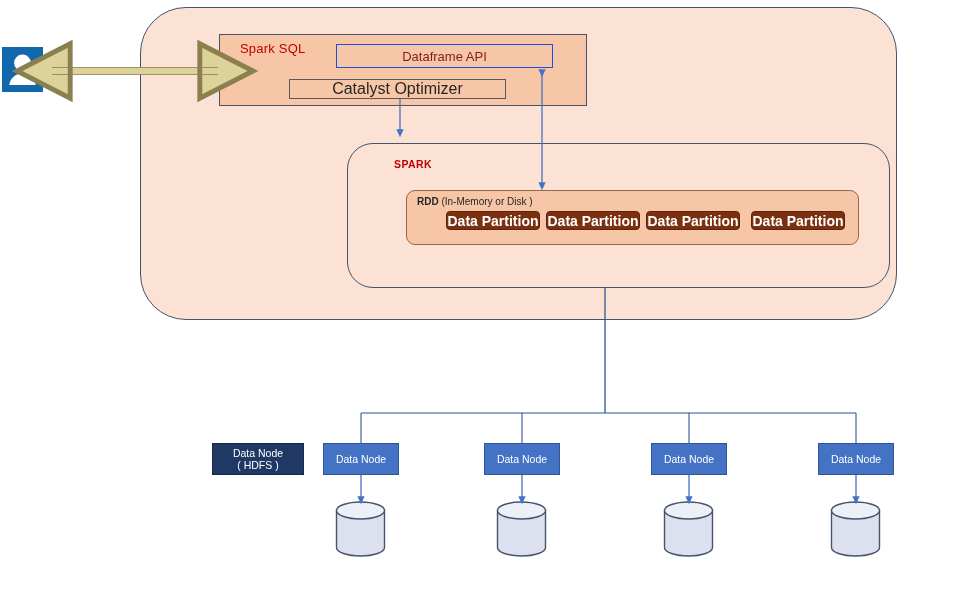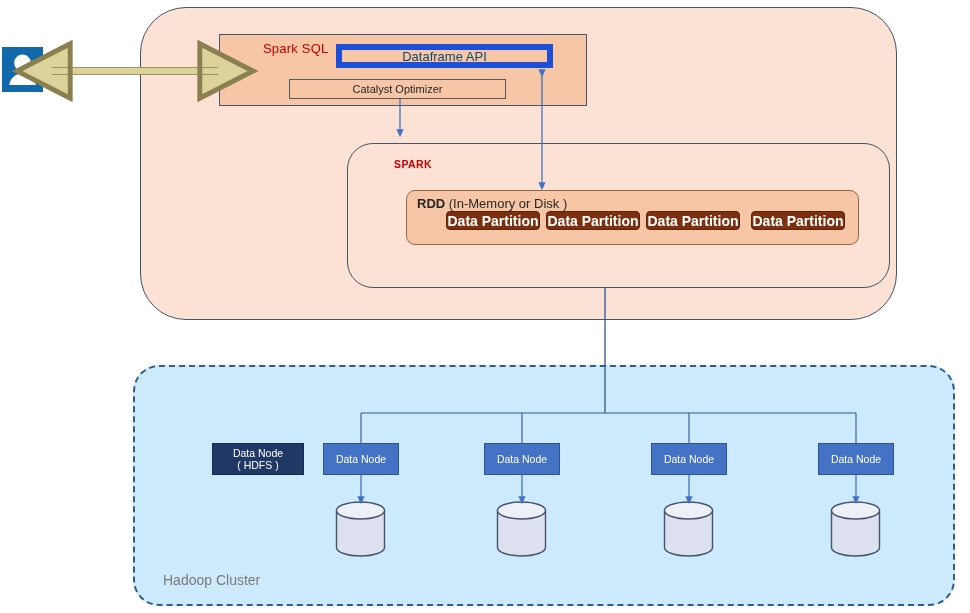--- a/index.html
+++ b/index.html
@@ -54,50 +54,49 @@
     border: 1px solid #44546a;
     box-sizing: border-box;
   }
   .spark-sql-label {
     position: absolute;
     left: 20px;
     top: 6px;
     font-size: 13px;
     color: #c00000;
     letter-spacing: .2px;
-    margin-left: 23px;
   }
   .dataframe-api {
     position: absolute;
     left: 336px;
     top: 44px;
     width: 217px;
     height: 24px;
     background: #f7c6a6;
-    border: 6px solid #1d4ed8;
+    border: 1px solid #1d4ed8;
     box-sizing: border-box;
     display: flex;
     align-items: center;
     justify-content: center;
     font-size: 13px;
-    color: #0c4a6e;
+    color: #7f1d1d;
   }
   .catalyst {
     position: absolute;
     left: 289px;
     top: 79px;
     width: 217px;
     height: 20px;
     background: #f7c6a6;
     border: 1px solid #595959;
     box-sizing: border-box;
     display: flex;
     align-items: center;
     justify-content: center;
-    font-size: 11px;
+    font-size: 16px;
     color: #262626;
   }
 
   
   .spark-inner {
     position: absolute;
     left: 347px;
     top: 143px;
     width: 543px;
     height: 145px;
@@ -125,21 +124,21 @@
     height: 55px;
     background: #f7c6a6;
     border: 1px solid #9c6644;
     border-radius: 9px;
     box-sizing: border-box;
   }
   .rdd-label {
     position: absolute;
     left: 10px;
     top: 5px;
-    font-size: 13px;
+    font-size: 10px;
     color: #262626;
   }
   .rdd-label b { font-weight: bold; }
   .partition {
     position: absolute;
     top: 211px;
     width: 94px;
     height: 19px;
     background: #7b3110;
     border: 1px solid #5b2309;
@@ -237,23 +236,20 @@
   </div>
 
   <div class="rdd">
     <span class="rdd-label"><b>RDD</b><span> (In-Memory or Disk )</span></span>
   </div>
   <div class="partition" style="left:446px">Data Partition</div>
   <div class="partition" style="left:546px">Data Partition</div>
   <div class="partition" style="left:646px">Data Partition</div>
   <div class="partition" style="left:751px">Data Partition</div>
 
-  <div class="hadoop">
-    <span class="hadoop-label">Hadoop Cluster</span>
-  </div>
 
   <div class="node hdfs" style="left:212px">Data Node
 ( HDFS )</div>
   <div class="node" style="left:323px">Data Node</div>
   <div class="node" style="left:484px">Data Node</div>
   <div class="node" style="left:651px">Data Node</div>
   <div class="node" style="left:818px">Data Node</div>
 
   <div class="cylinder" style="left:335px">
     <svg width="51" height="56" viewBox="0 0 51 56" aria-hidden="true">

